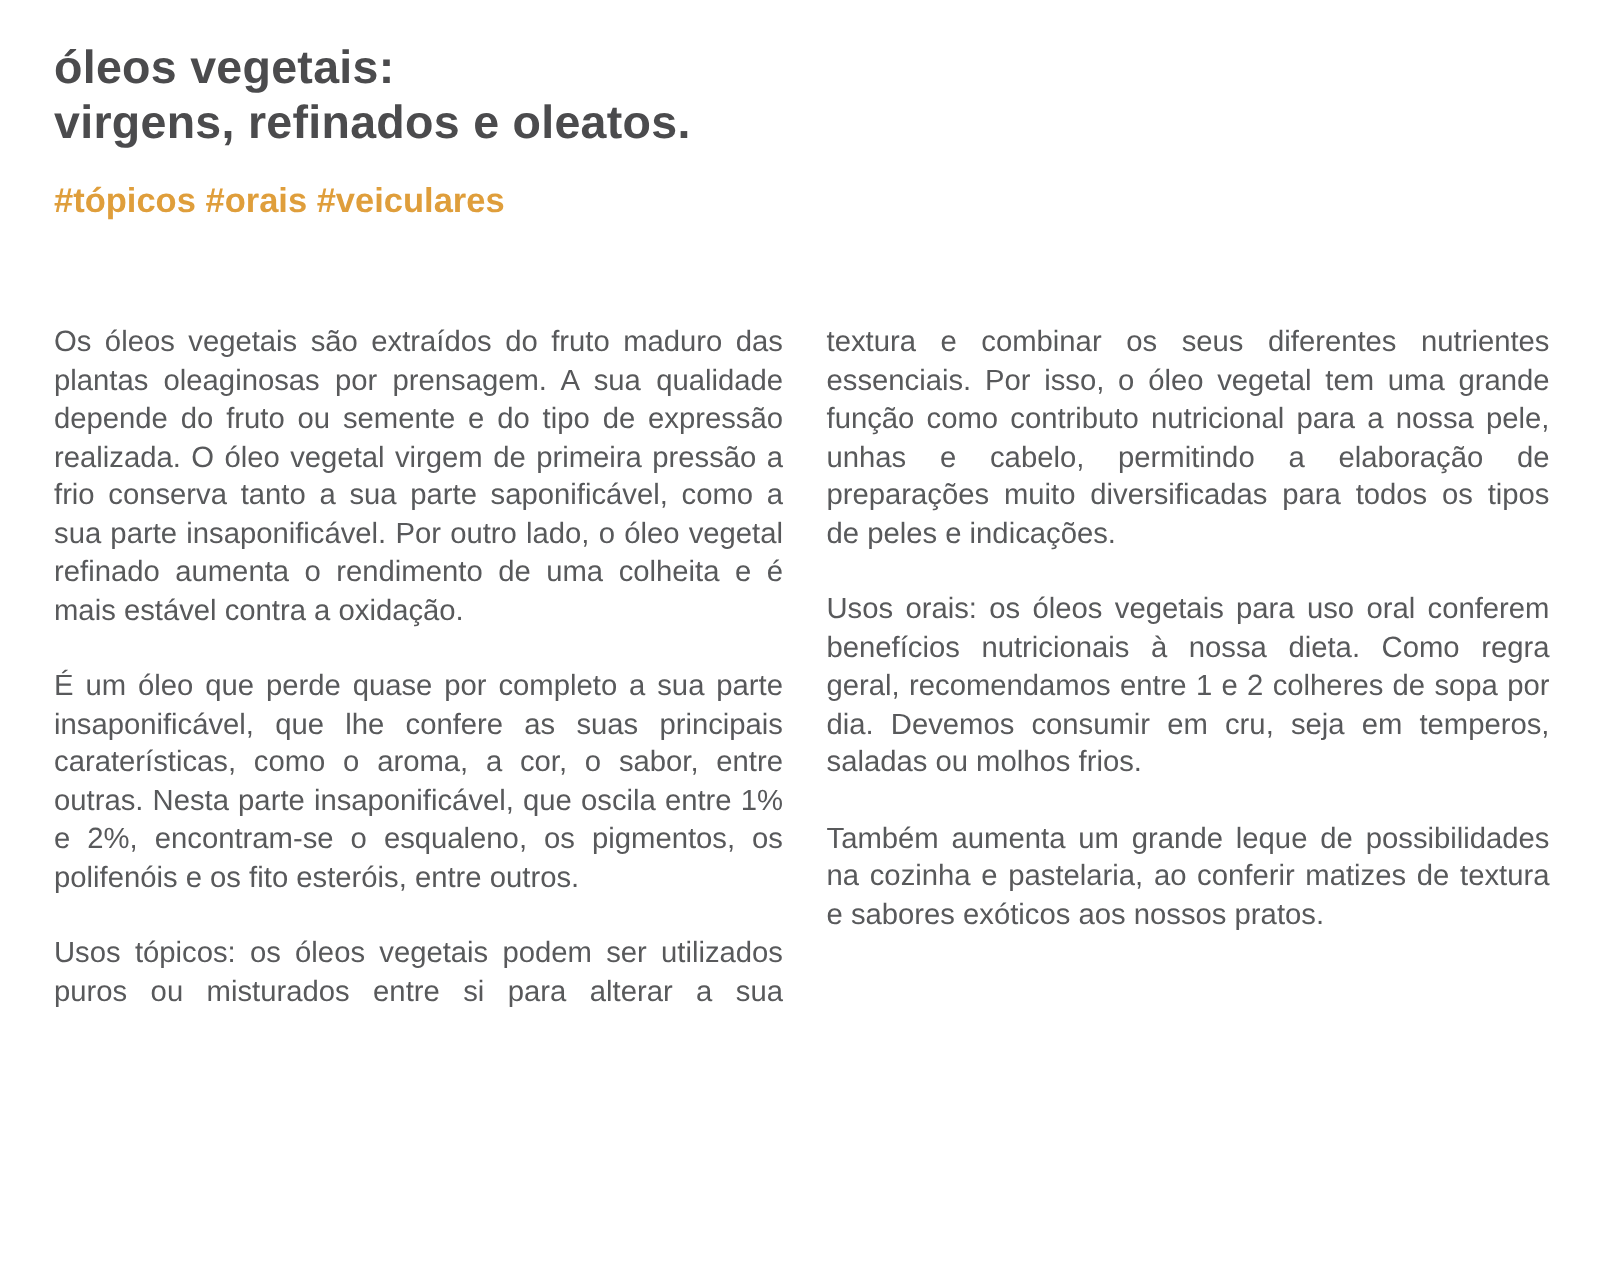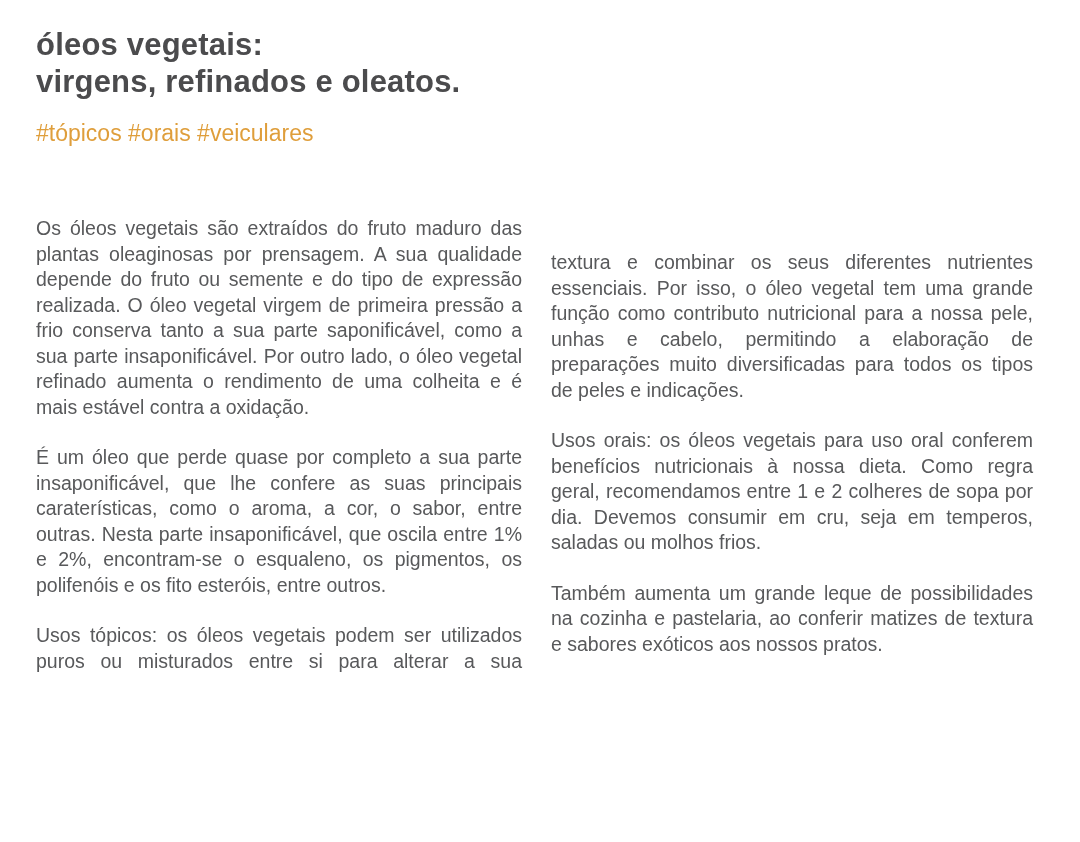--- a/index.html
+++ b/index.html
@@ -30,36 +30,36 @@
     color: #4b4b4d;
     font-size: 31px;
     font-weight: 700;
     line-height: 37px;
     letter-spacing: 0.2px;
   }
   .hashtags {
     margin: 20px 0 0 0;
     color: #df9e3b;
     font-size: 23px;
-    font-weight: 400;
+    font-weight: 700;
     line-height: 26px;
   }
   
   .article-body {
     display: flex;
     gap: 29px;
     margin-top: 70px;
   }
   .col {
     color: #58595b;
     font-size: 19.5px;
     line-height: 25.5px;
   }
   .col-left  { width: 486px; }
-  .col-right { width: 482px; margin-top: 34px; }
+  .col-right { width: 482px; }
   .col p {
     margin: 0 0 25px 0;
     text-align: justify;
   }
   .col p:last-child { margin-bottom: 0; }
   
   .col p.continues { text-align-last: justify; }
 </style>
 </head>
 <body>

